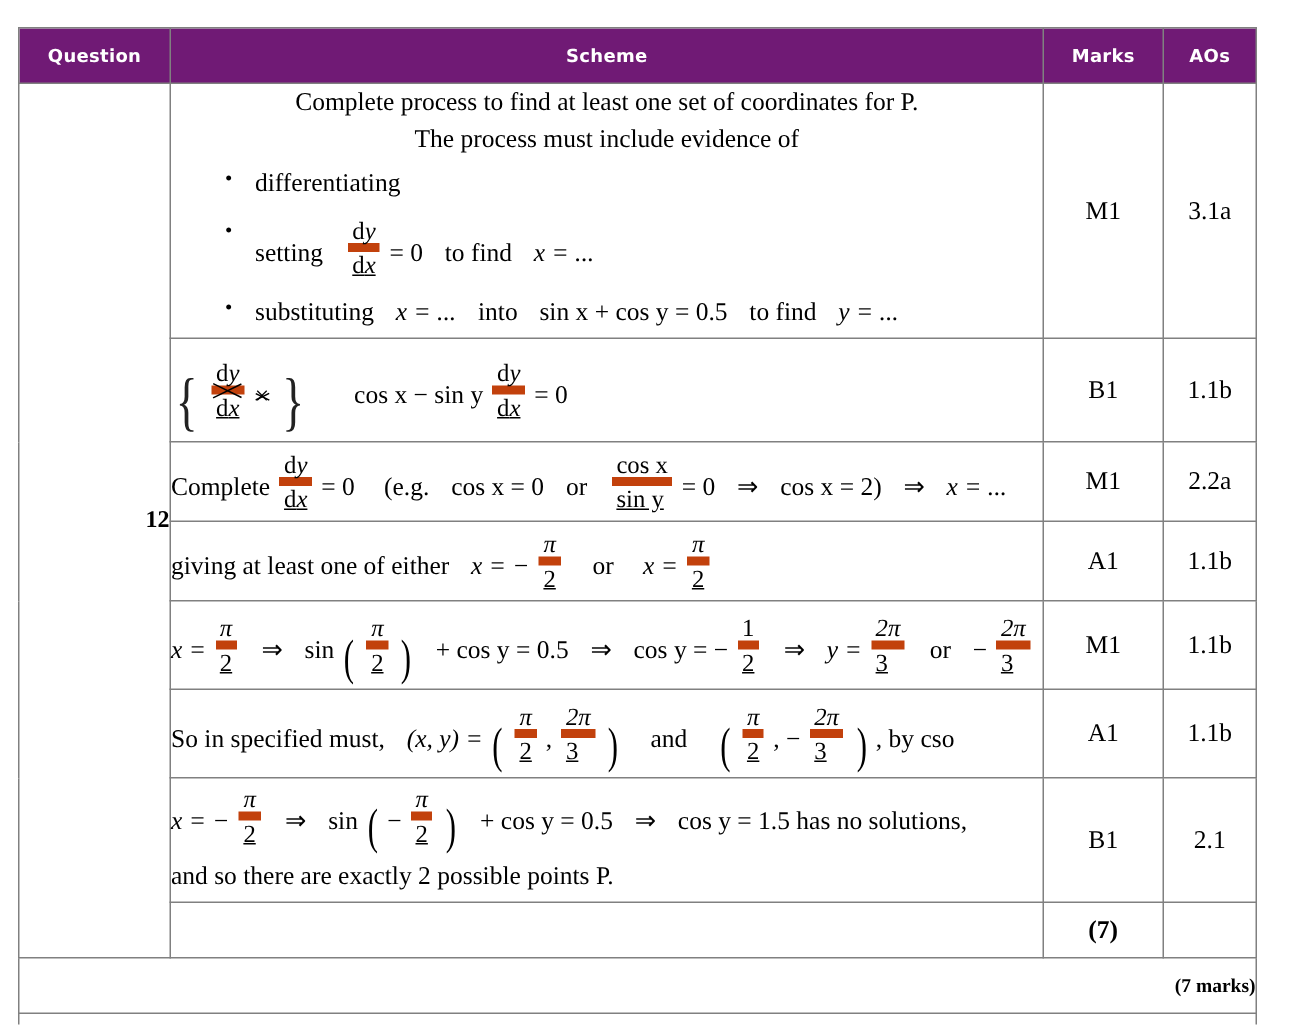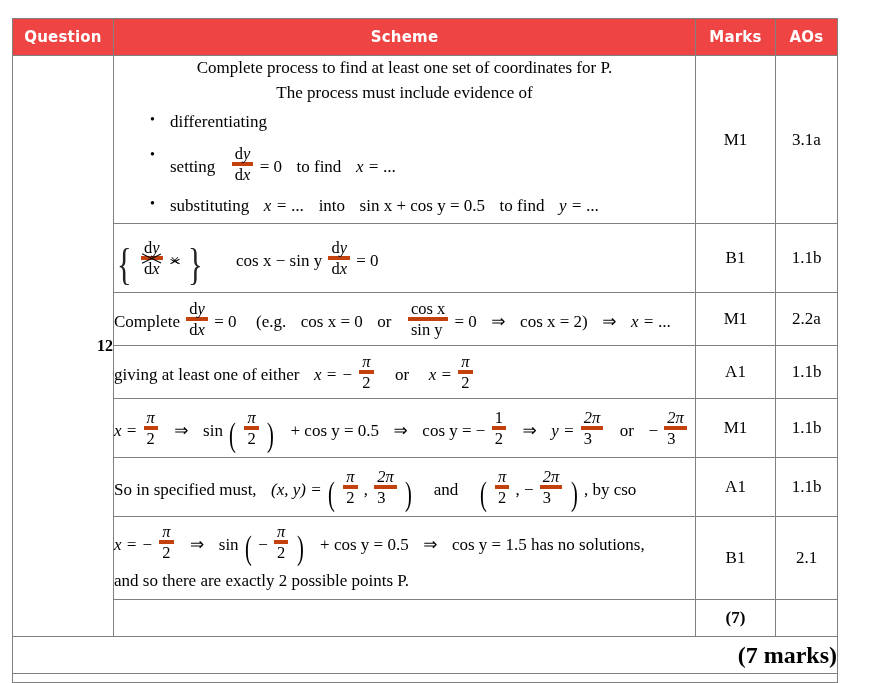--- a/index.html
+++ b/index.html
@@ -36,25 +36,25 @@
   }
 
   
   col.c-question { width: 101px; }
   col.c-scheme   { width: 582px; }
   col.c-marks    { width: 80px; }
   col.c-aos      { width: 62px; }
 
   
   thead th {
-    background: #ef4444;
+    background: #701a75;
     color: #ffffff;
     font-family: "DejaVu Sans", sans-serif;
     font-weight: bold;
-    font-size: 15px;
+    font-size: 12px;
     height: 36px;
     letter-spacing: 0.2px;
     border-color: #9c9c9c;
   }
 
   td.question {
     text-align: right;
     vertical-align: top;
     font-weight: bold;
     font-size: 16px;
@@ -72,42 +72,42 @@
     font-size: 17px;
   }
   td.total-marks {
     text-align: center;
     font-weight: bold;
     font-size: 17px;
   }
   td.grand-total {
     text-align: right;
     font-weight: bold;
-    font-size: 24px;
+    font-size: 13px;
     padding-right: 14px;
     height: 36px;
     margin-top: 32px;
   }
   td.blank-cell { }
 
   
   .mi { font-style: italic; }
   .mtxt { font-style: normal; }
   .gap { display: inline-block; width: 6px; }
   .gap-wide { display: inline-block; width: 11px; }
 
   .frac {
     display: inline-block;
     vertical-align: -0.52em;
     line-height: 1.05;
     margin: 0 2px;
     font-size: 0.97em;
   }
   .frac .num { display: block; padding: 0 3px; }
-  .frac .den { display: block; border-top: 4px solid #c2410c; padding: 0 3px; }
+  .frac .den { display: block; border-top: 6px solid #c2410c; padding: 0 3px; text-decoration: underline; }
 
   .paren-big {
     display: inline-block;
     font-size: 1.95em;
     line-height: 0.55em;
     vertical-align: -0.30em;
     font-weight: 300;
     transform: scaleX(0.62);
   }
   .brace-big {

